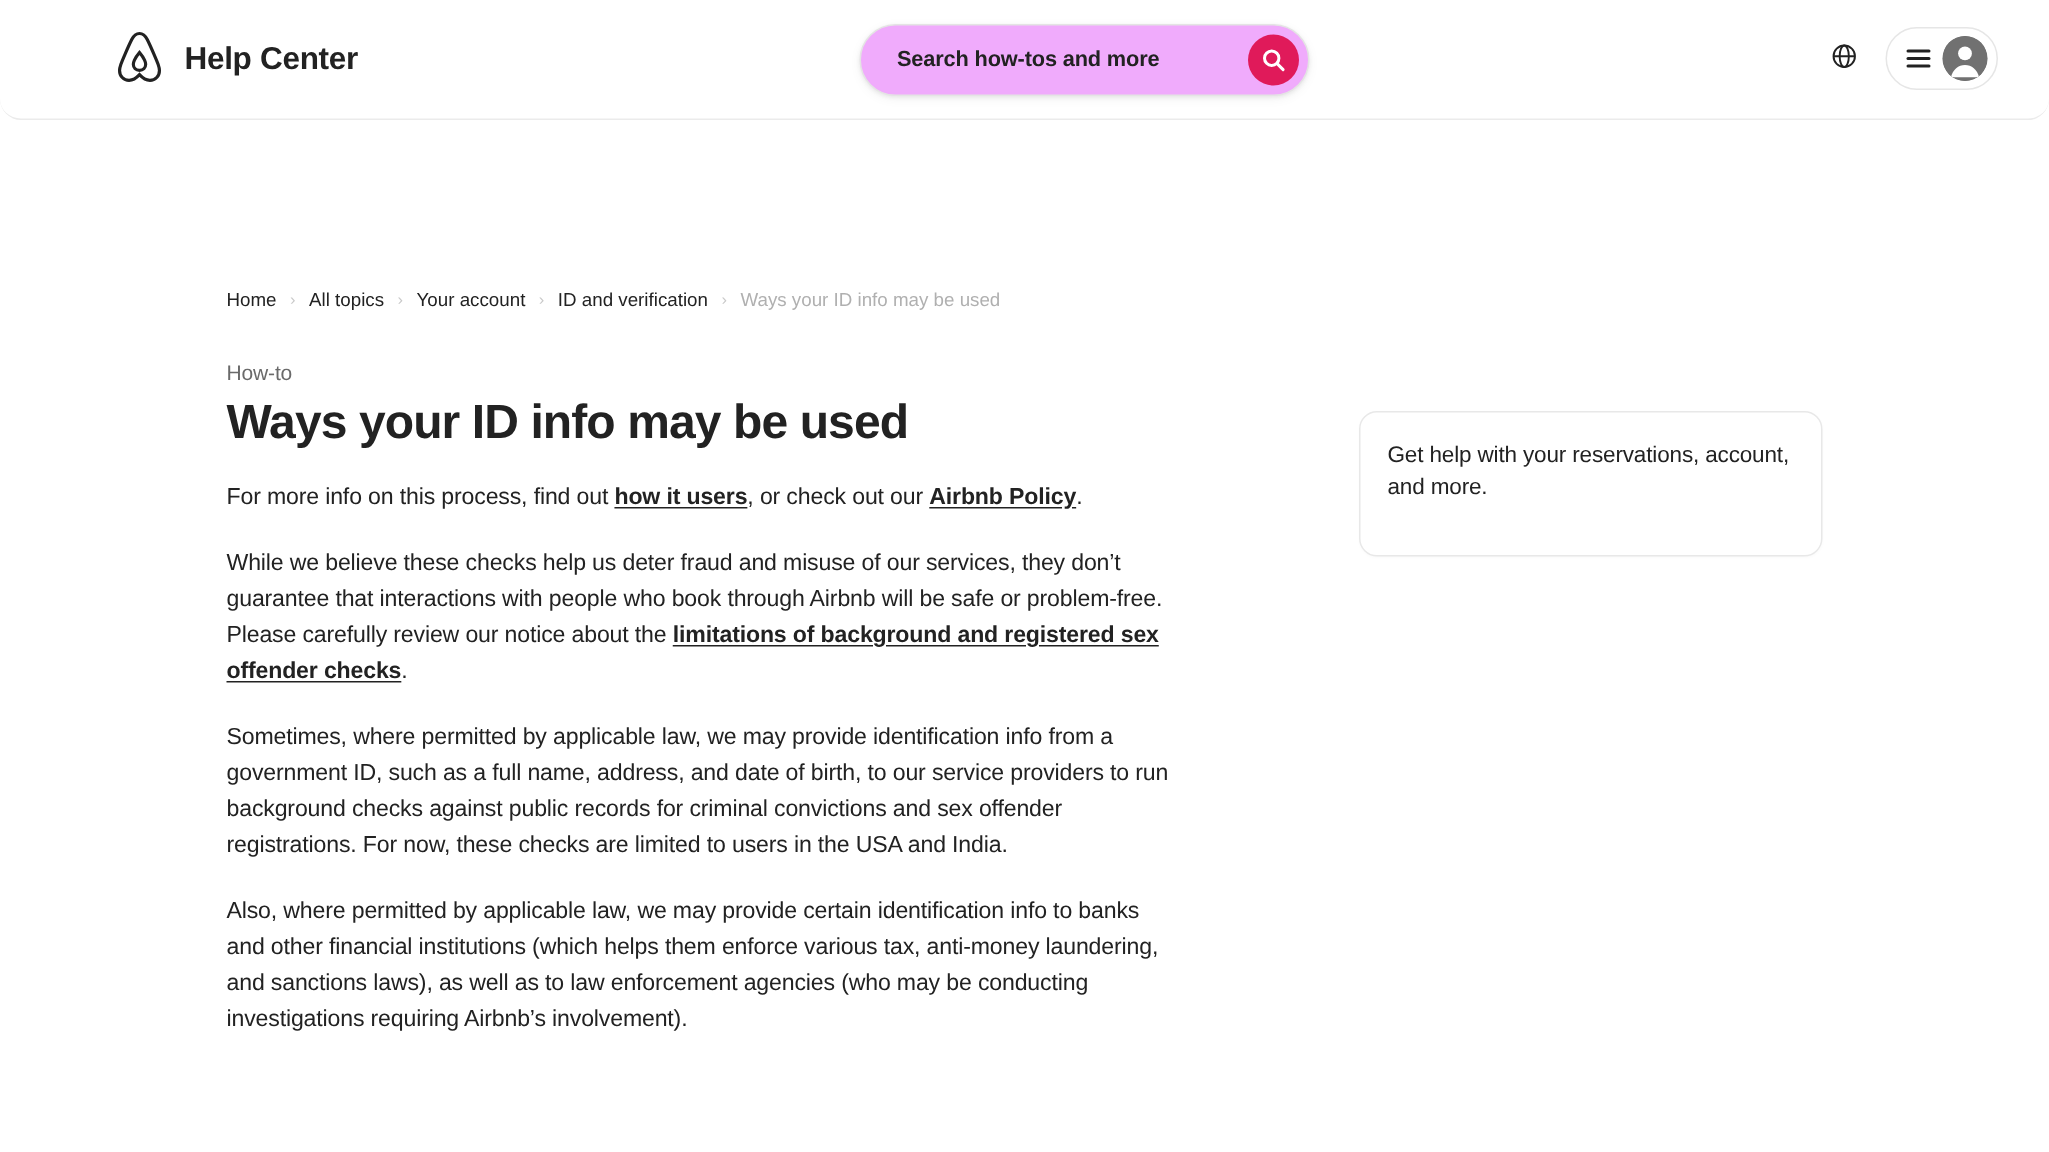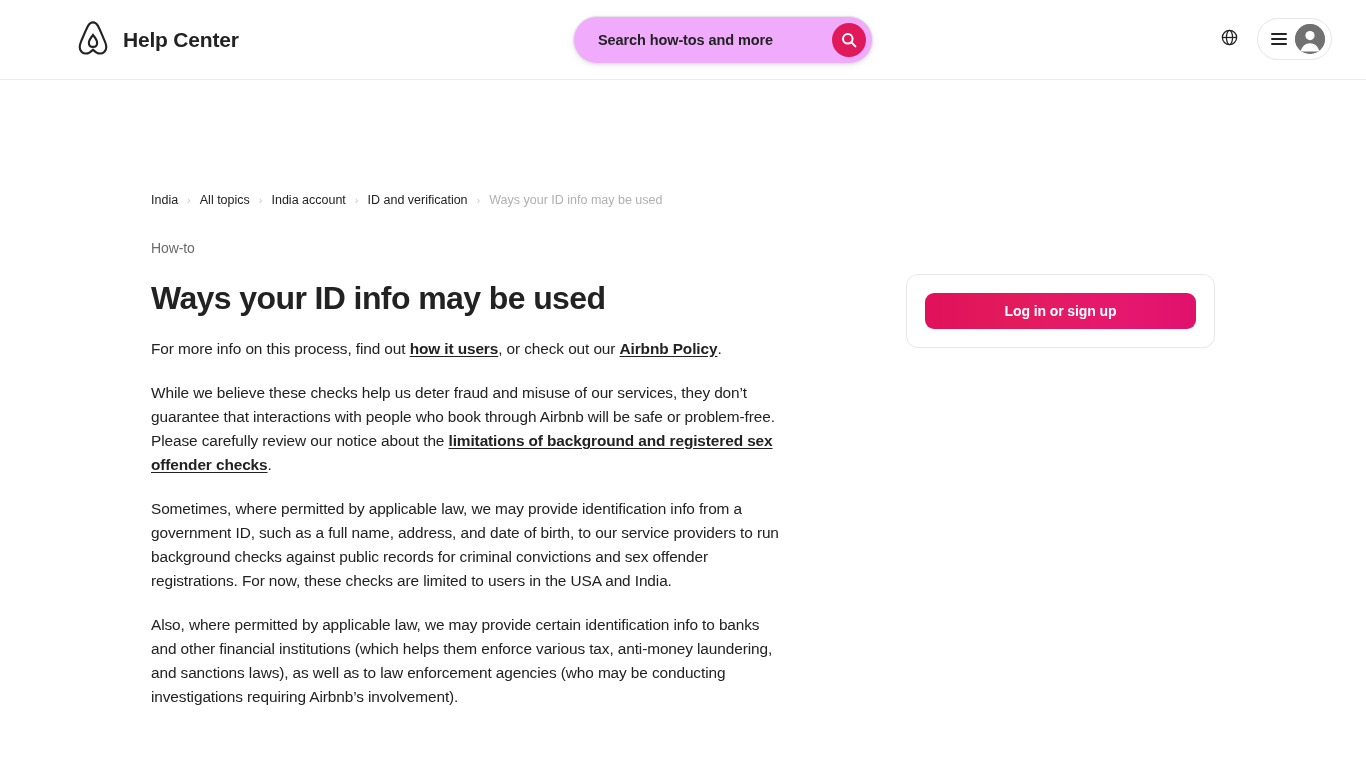--- a/index.html
+++ b/index.html
@@ -16,20 +16,21 @@
 
   
   .header {
     position: relative;
     height: 80px;
     width: 1366px;
     background: #ffffff;
     border-bottom: 1px solid #ebebeb;
     display: flex;
     align-items: center;
+    border-radius: 14px;
   }
   .brand {
     position: absolute;
     left: 76px;
     top: 20px;
     display: flex;
     align-items: center;
     gap: 13px;
     text-decoration: none;
     cursor: pointer;
@@ -166,21 +167,21 @@
   .article {
     position: absolute;
     left: 151px;
     top: 158px;
     width: 630px;
   }
   .eyebrow {
     font-size: 14px;
     color: #6a6a6a;
     line-height: 20px;
-    margin-bottom: 21px;
+    margin-bottom: 4px;
     letter-spacing: -0.1px;
   }
   .article-title {
     font-size: 32px;
     line-height: 38px;
     font-weight: 700;
     color: #222222;
     letter-spacing: -0.6px;
     margin-bottom: 20px;
   }
@@ -286,39 +287,39 @@
           <path d="M5.6 27.5c1.3-5.3 5-8.2 9.4-8.2s8.1 2.9 9.4 8.2z" fill="#ffffff"></path>
         </svg>
       </span>
     </div>
   </div>
 </div>
 
 <div class="page">
 
   <nav class="breadcrumb" id="breadcrumb">
-      <a class="crumb" href="#">India</a>
+      <a class="crumb" href="#">Home</a>
       <span class="crumb-sep">›</span>
       <a class="crumb" href="#">All topics</a>
       <span class="crumb-sep">›</span>
-      <a class="crumb" href="#">India account</a>
+      <a class="crumb" href="#">Your account</a>
       <span class="crumb-sep">›</span>
       <a class="crumb" href="#">ID and verification</a>
       <span class="crumb-sep">›</span>
       <span class="crumb current">Ways your ID info may be used</span>
     </nav>
 
   <article class="article">
     <div class="eyebrow">How-to</div>
     <h1 class="article-title">Ways your ID info may be used</h1>
     <div id="article-body">
         <p>For more info on this process, find out <a class="inline-link" href="#">how it users</a>, or check out our <a class="inline-link" href="#">Airbnb Policy</a>.</p>
         <p>While we believe these checks help us deter fraud and misuse of our services, they don’t guarantee that interactions with people who book through Airbnb will be safe or problem-free. Please carefully review our notice about the <a class="inline-link" href="#">limitations of background and registered sex offender checks</a>.</p>
         <p>Sometimes, where permitted by applicable law, we may provide identification info from a government ID, such as a full name, address, and date of birth, to our service providers to run background checks against public records for criminal convictions and sex offender registrations. For now, these checks are limited to users in the USA and India.</p>
         <p>Also, where permitted by applicable law, we may provide certain identification info to banks and other financial institutions (which helps them enforce various tax, anti-money laundering, and sanctions laws), as well as to law enforcement agencies (who may be conducting investigations requiring Airbnb’s involvement).</p>
       </div>
   </article>
 
   <aside class="side-card">
-    <button class="login-btn">Log in or sign up</button>
+    <div class="side-card-text">Get help with your reservations, account, and more.</div>
   </aside>
 
 </div>
 
 </body></html>

